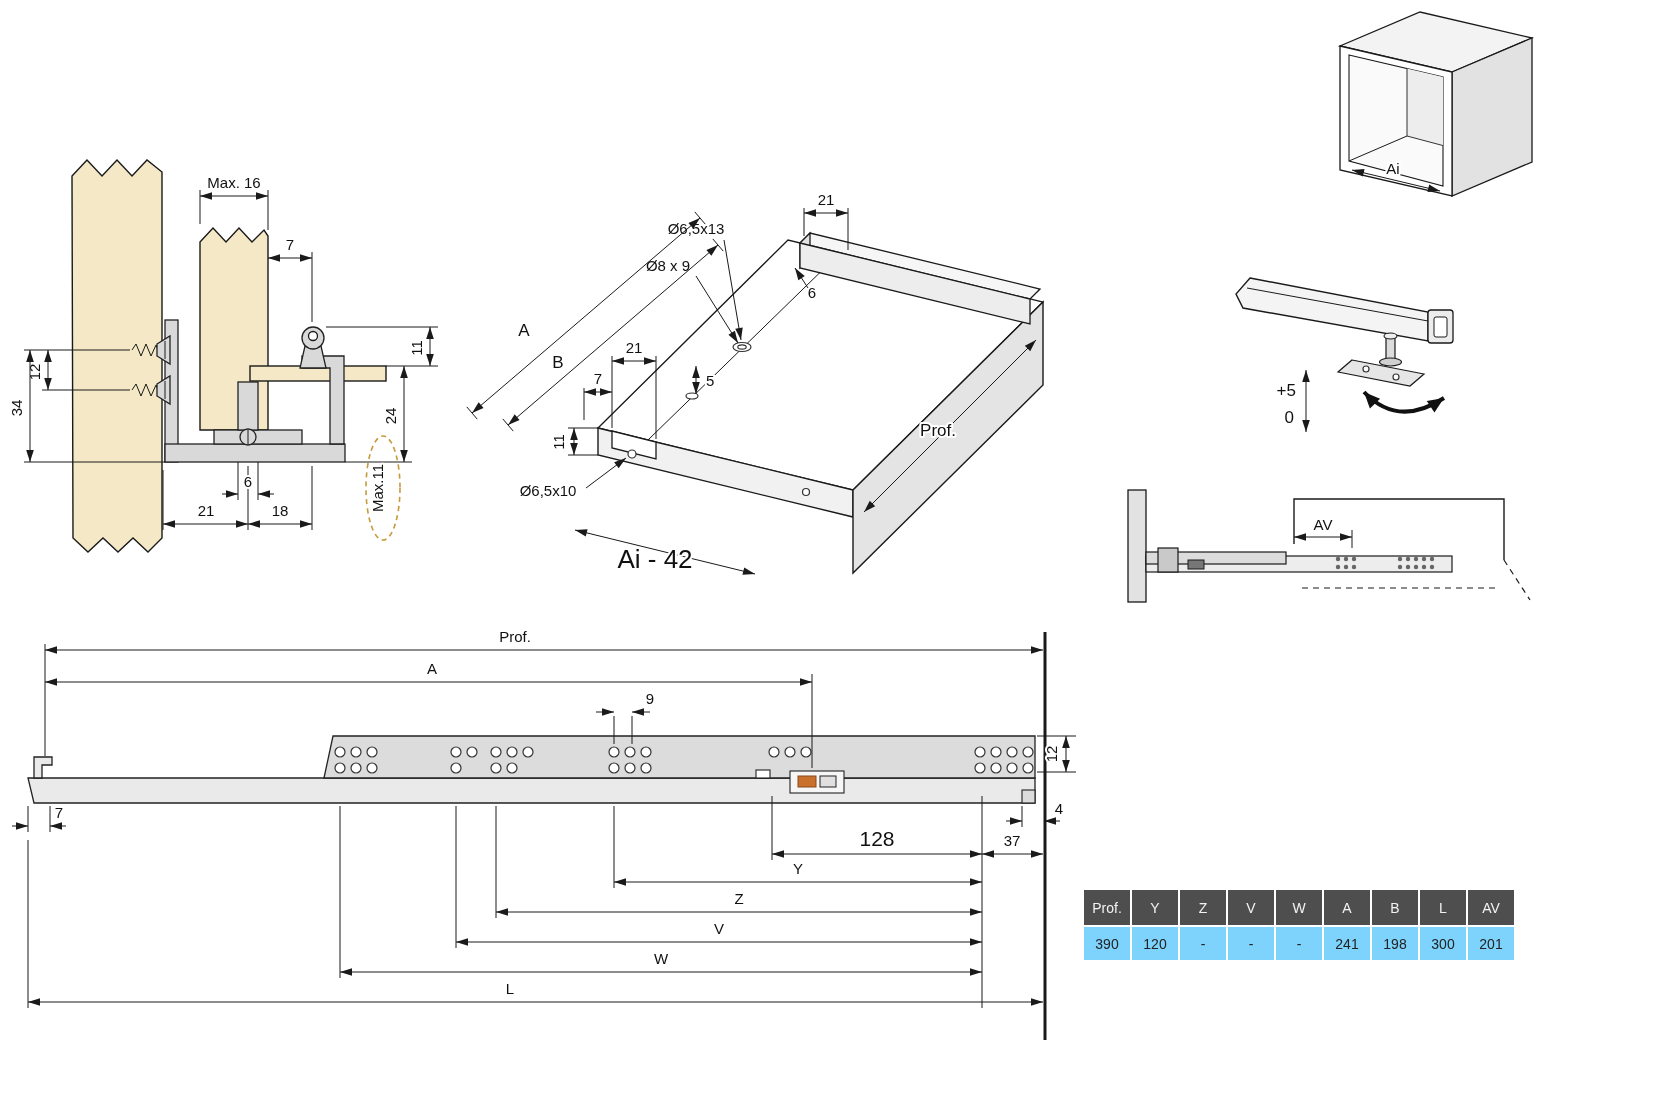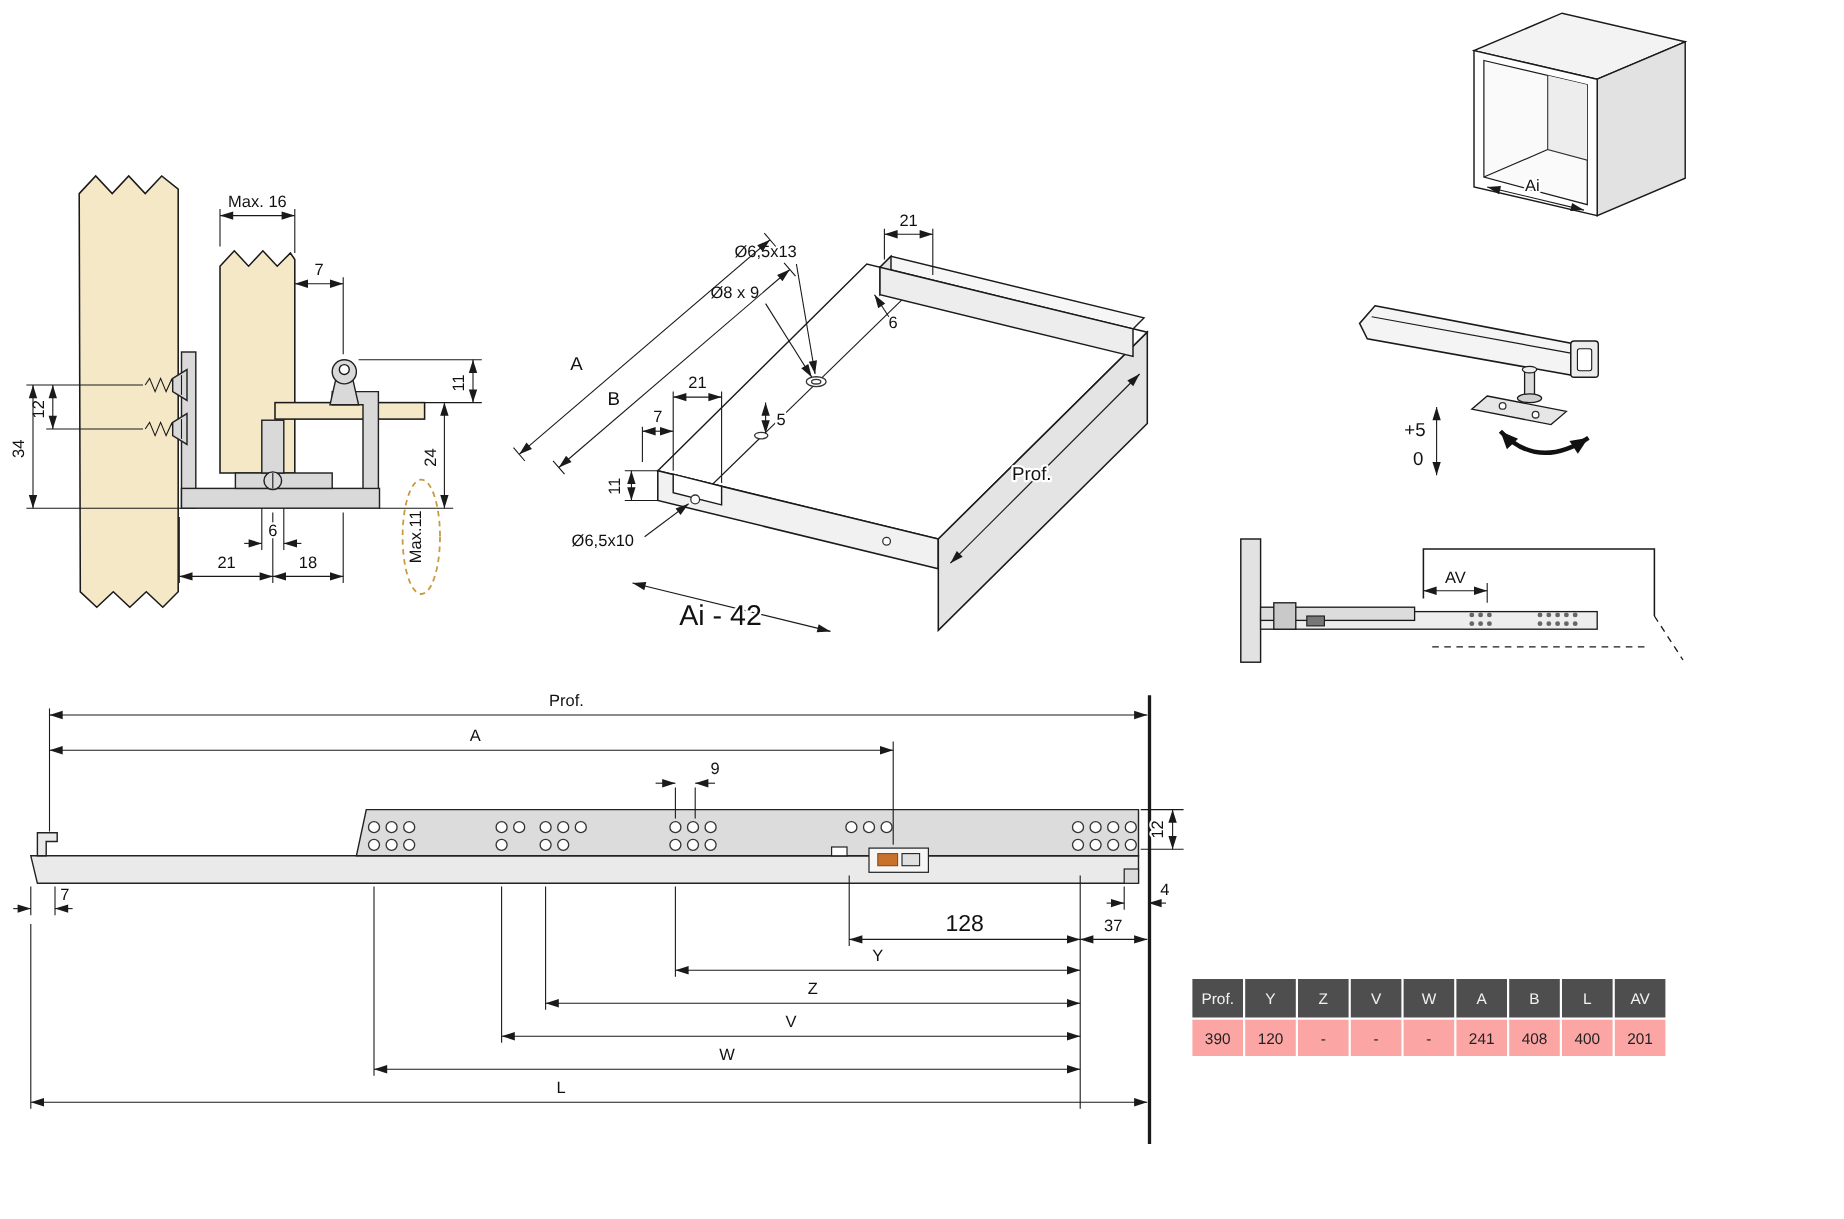--- a/index.html
+++ b/index.html
@@ -16,21 +16,21 @@
   .wood{fill:#f5e8c6;stroke:#1a1a1a;stroke-width:1.4;}
   .metal{fill:#d9d9d9;stroke:#222222;stroke-width:1.3;}
   .white{fill:#ffffff;stroke:#1a1a1a;stroke-width:1.3;}
   .hole{fill:#ffffff;stroke:#333333;stroke-width:1.2;}
   
   #spec-table{position:absolute;left:1082px;top:888px;}
   #spec-table table{border-collapse:collapse;table-layout:fixed;}
   #spec-table th,#spec-table td{width:46px;text-align:center;border:2px solid #ffffff;
       font-size:14px;font-weight:normal;padding:0;}
   #spec-table th{background:#4e4e4e;color:#f2f2f2;height:35px;}
-  #spec-table td{background:#fca5a5;color:#222222;height:33px;}
+  #spec-table td{background:#7dd3fc;color:#222222;height:33px;}
 </style>
 </head>
 <body>
 
 <div id="stage">
 
 <svg width="1676" height="1108" viewBox="0 0 1676 1108">
   <defs>
     <marker id="arr" markerUnits="userSpaceOnUse" markerWidth="14" markerHeight="14" viewBox="0 0 14 14" refX="13" refY="7" orient="auto-start-reverse">
       <path d="M13,7 L1,3.2 L1,10.8 Z" fill="#1a1a1a"></path>
@@ -352,21 +352,21 @@
         </tr>
       </thead>
       <tbody>
         <tr>
           <td>390</td>
           <td>120</td>
           <td>-</td>
           <td>-</td>
           <td>-</td>
           <td>241</td>
-          <td>408</td>
-          <td>400</td>
+          <td>198</td>
+          <td>300</td>
           <td>201</td>
         </tr>
       </tbody>
     </table>
   </div>
 
 </div>
 
 </body></html>

